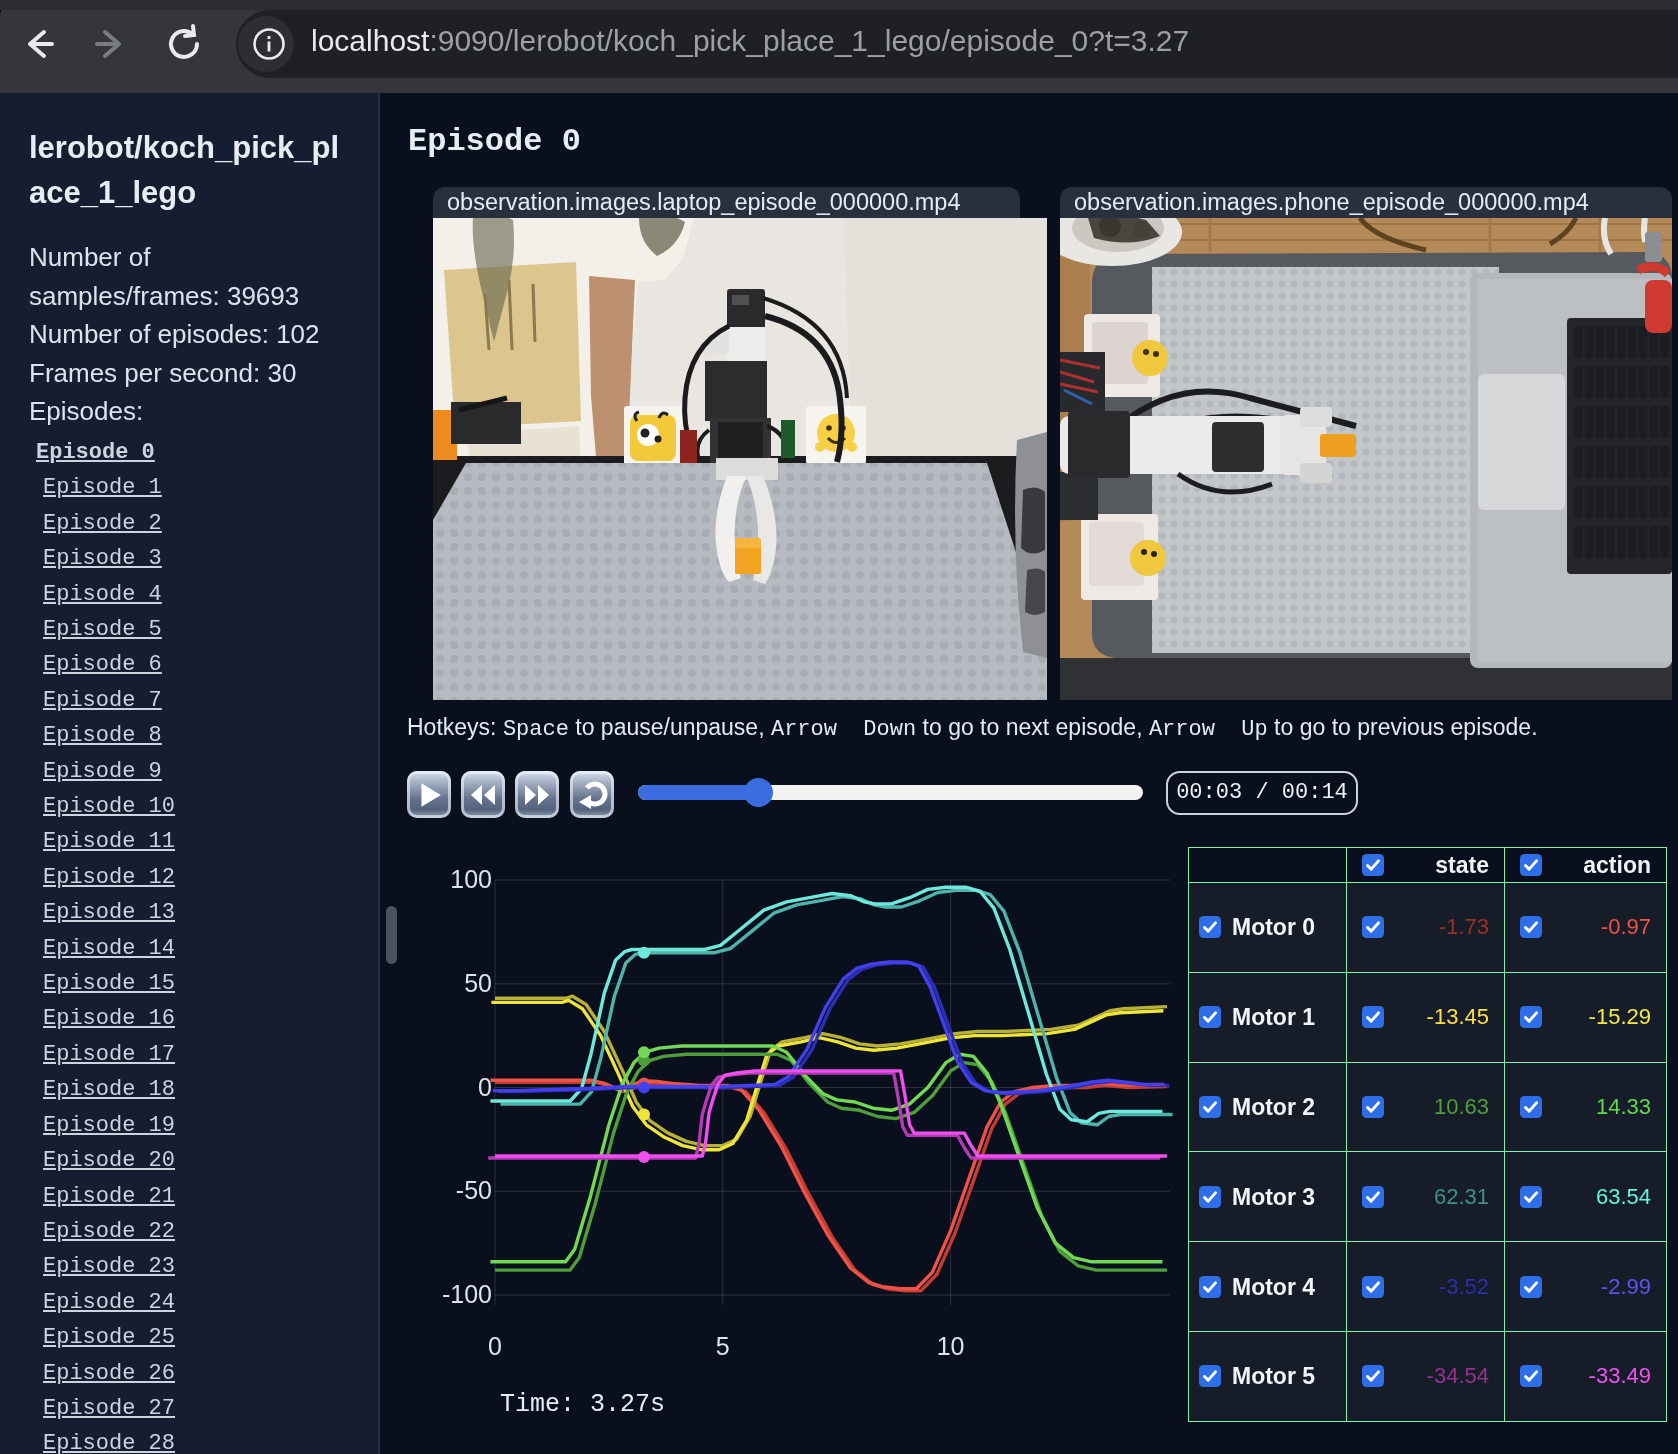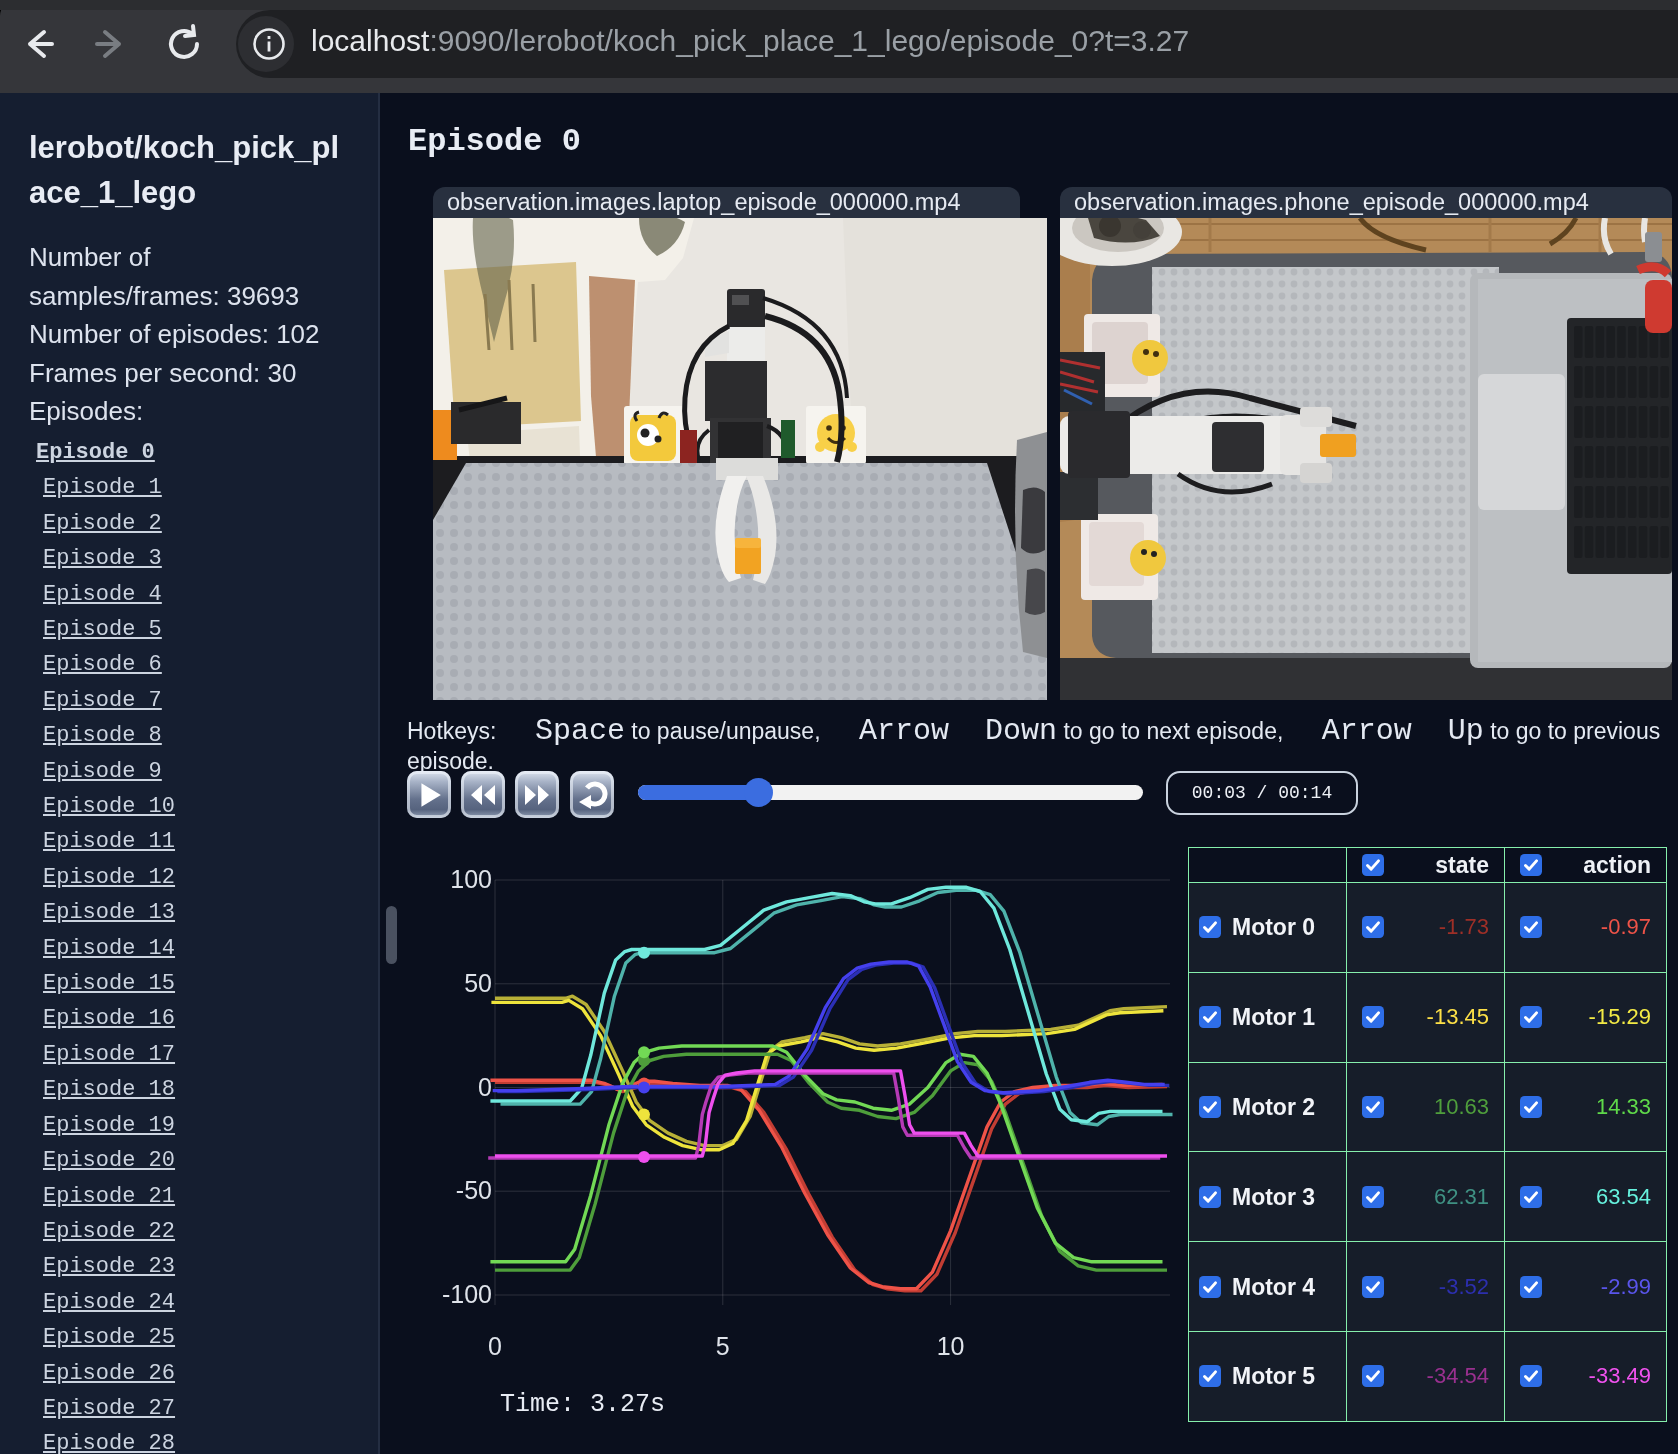--- a/index.html
+++ b/index.html
@@ -18,28 +18,28 @@
 .eplist a { color:#ccd4e0; text-decoration:underline; }
 .eplist li.cur { font-weight:700; margin-left:-7px; }
 .main { position:absolute; left:380px; top:0; width:1298px; height:1361px; }
 .main h1 { position:absolute; left:28px; top:30px; font-family:"Liberation Mono", monospace; font-size:32px; font-weight:700; color:#e8ecf4; }
 .card { position:absolute; top:94px; }
 .card .bar { height:31px; background:#28303f; border-radius:12px 12px 0 0; color:#e6eaf2; font-size:23.5px; padding:2px 0 0 14px; white-space:nowrap; overflow:hidden; }
 .card svg { display:block; }
 .card.left { left:26px; width:614px;padding-left:27px; }
 .card.right { left:648px; width:612px;margin-left:32px; }
 .hotkeys { position:absolute; left:27px; top:621px; font-size:23px; color:#e4e9f2; }
-.hotkeys .k { font-family:"Liberation Mono", monospace; font-size:30px;margin-left:32px; }
+.hotkeys .k { font-family:"Liberation Mono", monospace; font-size:22px; }
 .controls { position:absolute; left:27px; top:678px; height:47px; }
 .btn { position:absolute; top:0; width:44px; height:47px; border-radius:10px; background:linear-gradient(180deg,#dde4ef 0%,#a9b4c8 22%,#64718c 60%,#56637e 82%,#93a0b5 100%); box-shadow:inset 0 0 0 3px rgba(238,243,250,0.6); }
 .btn svg { position:absolute; left:50%; top:50%; transform:translate(-50%,-50%); }
 .slider { position:absolute; left:231px; top:14px; width:505px; height:15px; border-radius:8px; background:#f2f2f2; }
 .slider .fill { position:absolute; left:0; top:0; height:15px; width:120px; border-radius:8px 0 0 8px; background:#3b6de0; }
 .slider .thumb { position:absolute; left:106px; top:-7px; width:29px; height:29px; border-radius:50%; background:#3b6de0; }
-.timepill { position:absolute; left:759px; top:0px; width:192px; height:44px; border:2px solid #c9d2de; border-radius:14px; color:#eef1f6; font-family:"Liberation Mono", monospace; font-size:18px; text-align:center; line-height:40px; white-space:nowrap; }
+.timepill { position:absolute; left:759px; top:0px; width:192px; height:44px; border:2px solid #c9d2de; border-radius:14px; color:#eef1f6; font-family:"Liberation Mono", monospace; font-size:22px; text-align:center; line-height:40px; white-space:nowrap; }
 .chart { position:absolute; left:20px; top:767px; }
 .timelab { position:absolute; left:120px; top:1297px; font-family:"Liberation Mono", monospace; font-size:25px; color:#e8ecf4; }
 .scrollbar { position:absolute; left:386px; top:813px; width:11px; height:58px; border-radius:6px; background:#4a5160; }
 table.vals { position:absolute; left:808px; top:754px; width:478px; border-collapse:collapse; table-layout:fixed; }
 table.vals td, table.vals th { border:1px solid #86efac; position:relative; }
 table.vals th { height:35px; font-size:23px; color:#eef1f6; font-weight:700; }
 table.vals td { height:89.8px; }
 table.vals col.c1 { width:158px; }
 table.vals col.c2 { width:158px; }
 table.vals col.c3 { width:162px; }

